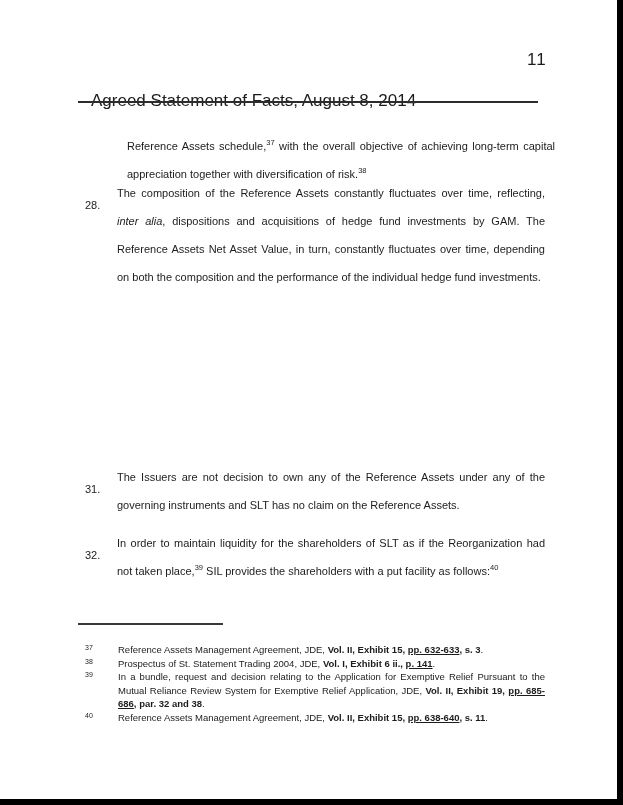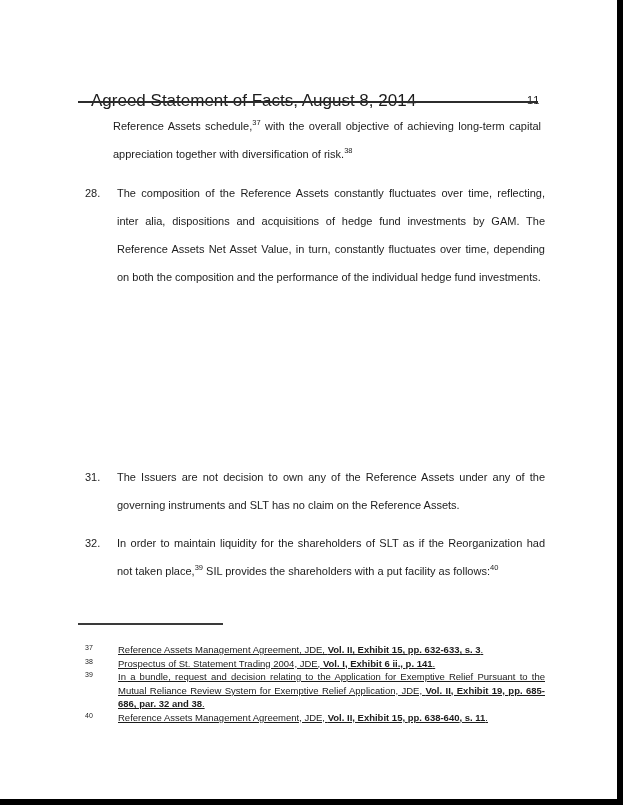--- a/index.html
+++ b/index.html
@@ -18,65 +18,65 @@
   .edge-right {
     position: absolute; top: 0; right: 0;
     width: 6px; height: 100%;
   }
   .edge-bottom {
     position: absolute; left: 0; bottom: 0;
     width: 100%; height: 6px;
   }
   .page-number {
     position: absolute; top: 50px; left: 527px;
-    font-size: 11px; letter-spacing: 1px; margin-top: 44px;
+    font-size: 17px; letter-spacing: 1px;
   }
   .doc-header {
     position: absolute; top: 91px; left: 83px;
     font-size: 17px;
     margin-left: 8px;
   }
   .header-rule {
     position: absolute; top: 101px; left: 78px;
     width: 460px; height: 2px;
     background: #2c2c2c;
   }
   .para {
     position: absolute; left: 83px; width: 462px;
     font-size: 11px; line-height: 28px;
     text-align: justify;
   }
-  .para.intro { left: 113px; width: 428px; }
-  .pnum { position: absolute; left: 2px; top: 0; }
+  .para.intro { left: 127px; width: 428px; margin-top: 20px; }
+  .pnum { position: absolute; left: 2px; top: 12px; }
   .ptext { margin-left: 34px; text-align: justify; }
   sup.ref {
     font-size: 7.5px;
     vertical-align: baseline;
     position: relative; top: -5px;
     line-height: 0;
   }
   .fn-rule {
     position: absolute; top: 623px; left: 78px;
     width: 145px; height: 2px;
     background: #3a3a3a;
   }
   .footnotes {
     position: absolute; top: 643px; left: 83px;
     width: 462px;
     font-size: 9.5px; line-height: 13.5px;
   }
-  .fn { position: relative; text-decoration: underline; }
+  .fn { position: relative; }
   .fn .fnum {
     position: absolute; left: 2px; top: -2px;
     font-size: 7px;
   }
   .fn .fntext { margin-left: 35px; text-align: justify; }
   .b { font-weight: bold; }
   .bu { font-weight: bold; text-decoration: underline; }
-  .it { }
+  .it { font-style: italic; }
 </style>
 </head>
 <body>
 
 <div class="page">
 
   <div class="page-number">11</div>
 
   <div class="doc-header">Agreed Statement of Facts, August 8, 2014</div>
 

